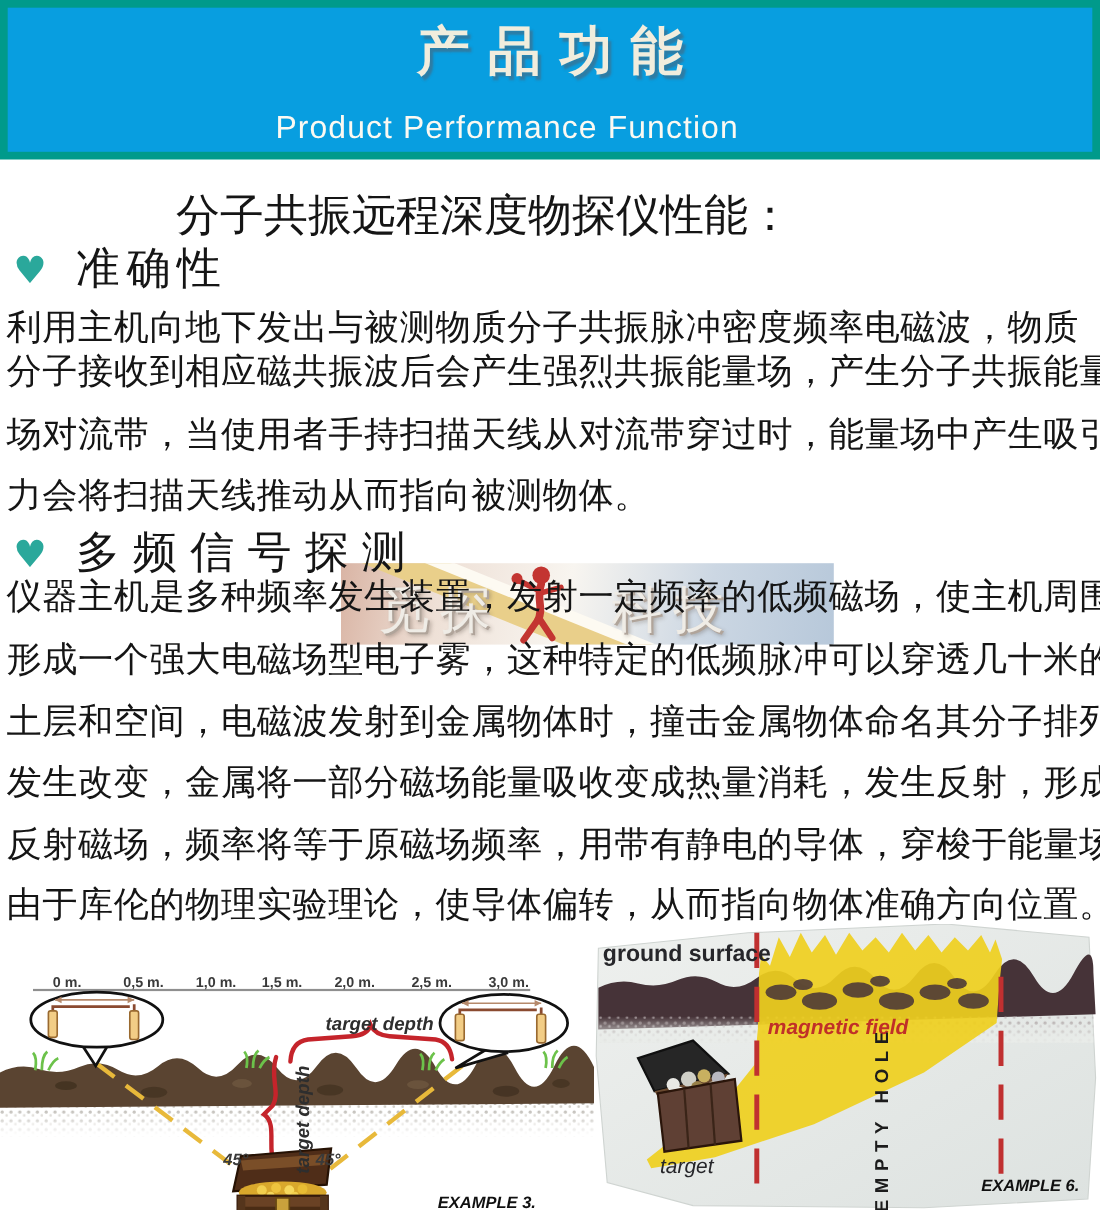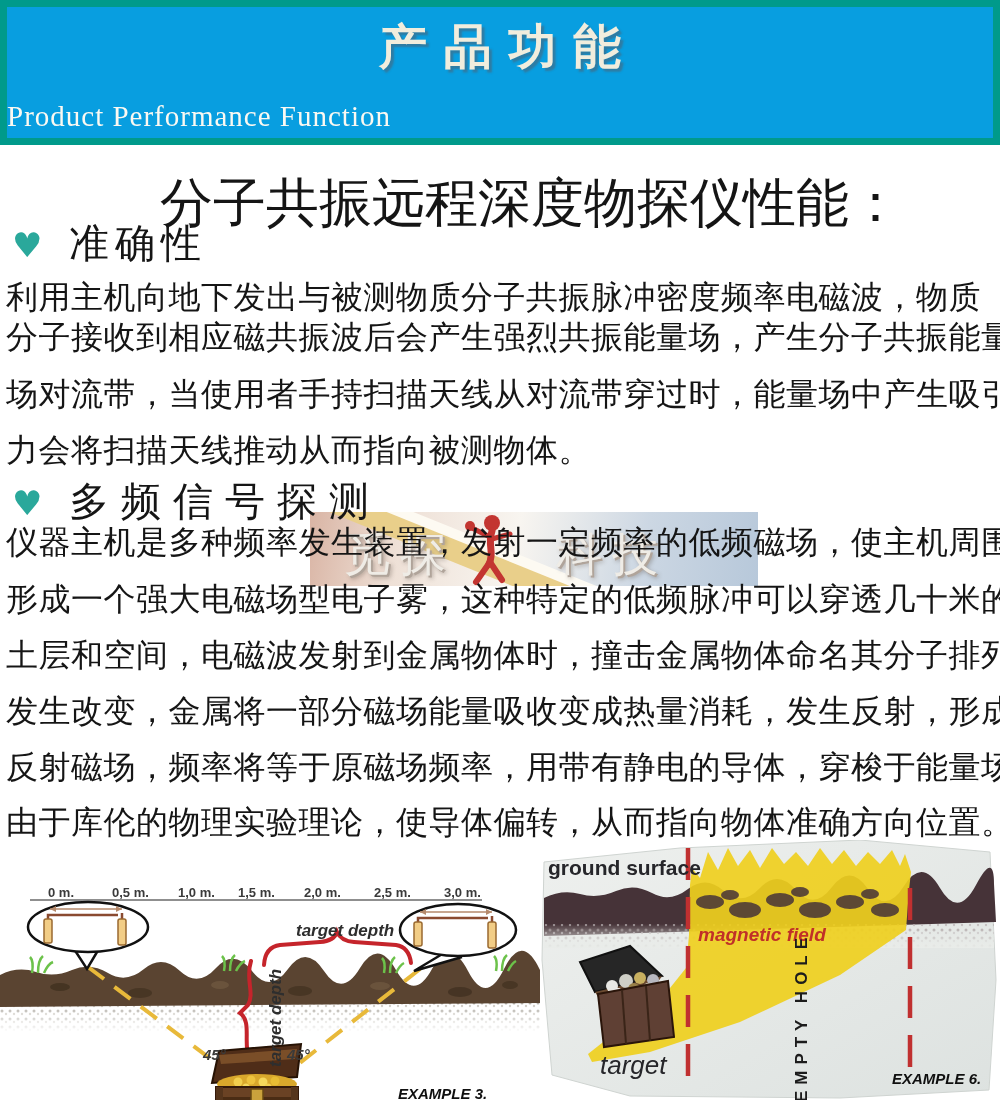--- a/index.html
+++ b/index.html
@@ -8,27 +8,27 @@
   .abs{position:absolute;}
 
   
   .header{left:0;top:0;width:1000px;height:145px;background:var(--header-border,#009a8b);}
   .header-inner{left:7px;top:7px;width:986px;height:131px;background:var(--header-bg,#089ee0);}
   .header-title{left:0;top:8px;width:986px;text-align:center;
     font-family:"DejaVu Serif","Liberation Serif",serif;
     font-size:48px;font-weight:bold;letter-spacing:0;
     color:var(--header-title-color,#f1eddd);
     text-shadow:3px 3px 2px rgba(120,60,50,.35);white-space:nowrap;}
-  .header-sub{left:0;top:93px;width:908px;text-align:left;
-    font-family:Liberation Serif, serif;
+  .header-sub{left:0;top:93px;width:908px;text-align:center;
+    font-family:Liberation Sans, sans-serif;
     font-size:29px;color:#fbf9f2;letter-spacing:1px;white-space:nowrap;}
 
   
   .cn{font-family:"DejaVu Serif","Liberation Serif",serif;color:var(--text-color,#151515);}
-  .main-title{left:160px;top:168px;font-size:53px;white-space:nowrap;}
+  .main-title{left:160px;top:168px;font-size:40px;white-space:nowrap;}
   .sec-head{font-size:40px;white-space:nowrap;letter-spacing:6px;}
   .heart{font-size:34px;color:var(--heart-color,#2aa89b);font-family:"DejaVu Sans",sans-serif;}
   .bline{left:6px;font-size:32px;white-space:nowrap;letter-spacing:0.5px;z-index:3;}
 
   
   .wm{left:310px;top:512px;width:448px;height:74px;overflow:hidden;z-index:1;
       background:linear-gradient(100deg,#d9b4a4 0%,#eee0d6 20%,#f8f5f0 46%,#ccd7e3 74%,#b7c8da 100%);}
   .wm-stripe1{position:absolute;left:30px;top:-28px;width:520px;height:30px;background:#e9cf8a;
       transform:rotate(22deg);transform-origin:0 0;}
   .wm-stripe2{position:absolute;left:44px;top:-24px;width:520px;height:10px;background:#fdfaf2;
@@ -49,21 +49,21 @@
             transform-origin:0 0;font-size:17px;font-weight:bold;font-style:italic;
             color:#2e2e2e;white-space:nowrap;}
   .angle{position:absolute;top:165px;font-size:15px;font-style:italic;font-weight:bold;color:#3a3a3a;}
   .ex{position:absolute;font-size:15px;font-weight:bold;font-style:italic;color:#101010;}
   .gsurface{position:absolute;left:8px;top:16px;font-size:21px;font-weight:600;color:#26262a;}
   .magfield{position:absolute;left:158px;top:84px;font-size:19px;font-weight:bold;
             font-style:italic;color:#c03028;}
   .emptyhole{position:absolute;left:162px;top:167px;width:200px;text-align:center;
             transform:rotate(-90deg);font-size:17px;font-weight:600;letter-spacing:6px;
             color:#1c1c1c;white-space:nowrap;}
-  .targetlbl{position:absolute;left:60px;top:210px;font-size:26px;font-style:italic;color:#26262a;}
+  .targetlbl{position:absolute;left:60px;top:210px;font-size:19px;font-style:italic;color:#26262a;}
 </style>
 </head>
 <body>
 
 <div class="page">
 
   <div class="abs header">
     <div class="abs header-inner">
       <div class="abs header-title">产 品 功 能</div>
       <div class="abs header-sub">Product Performance Function</div>

